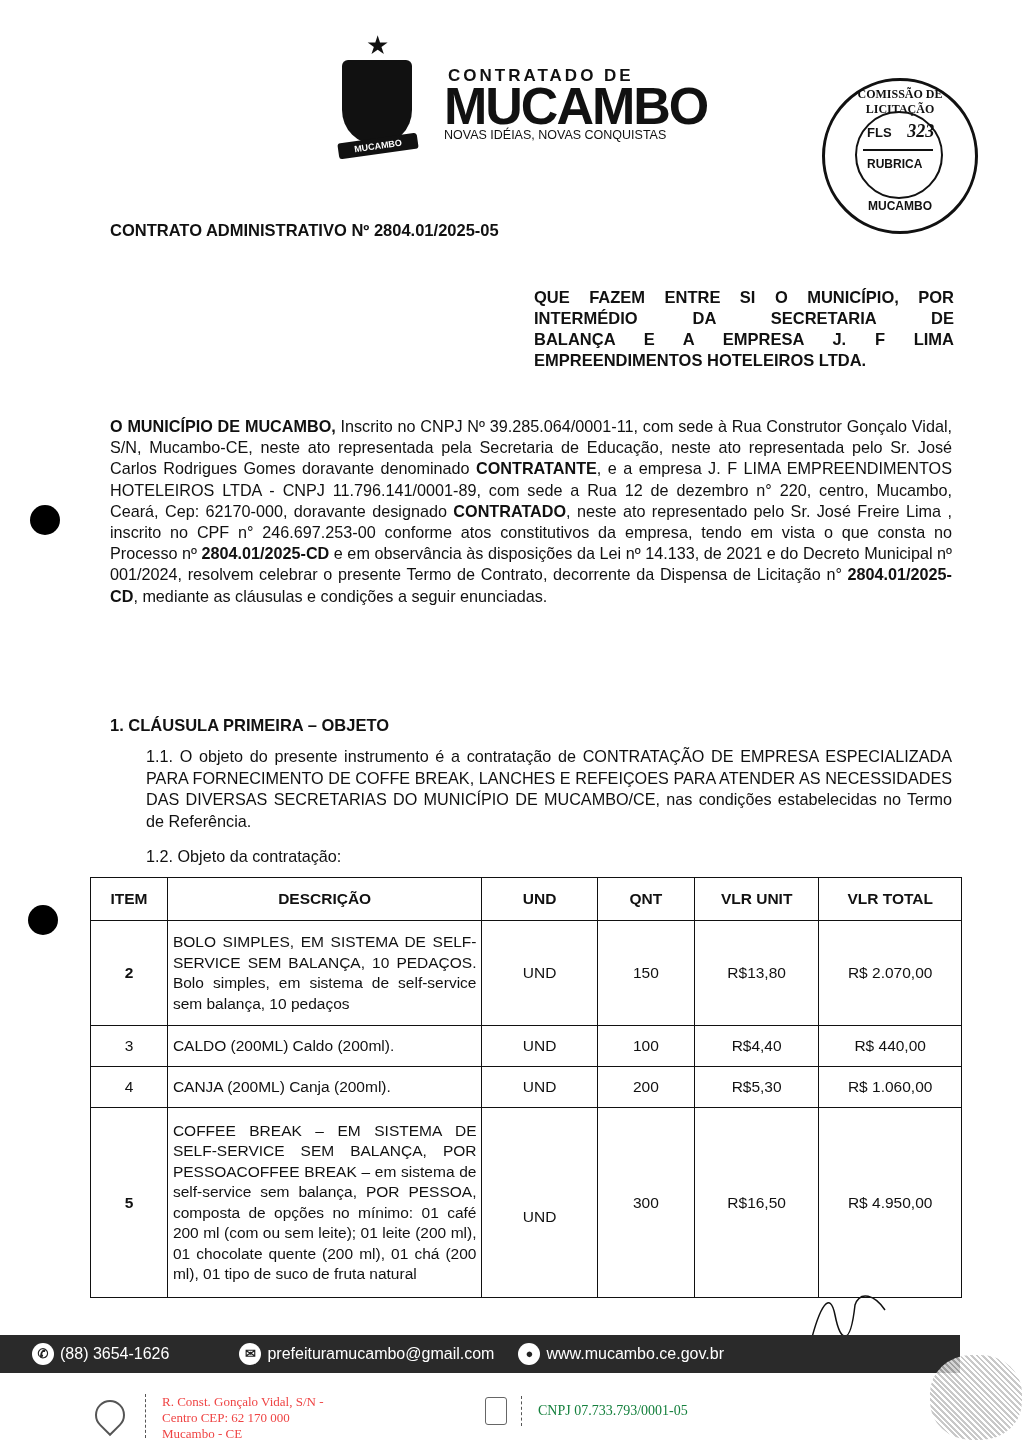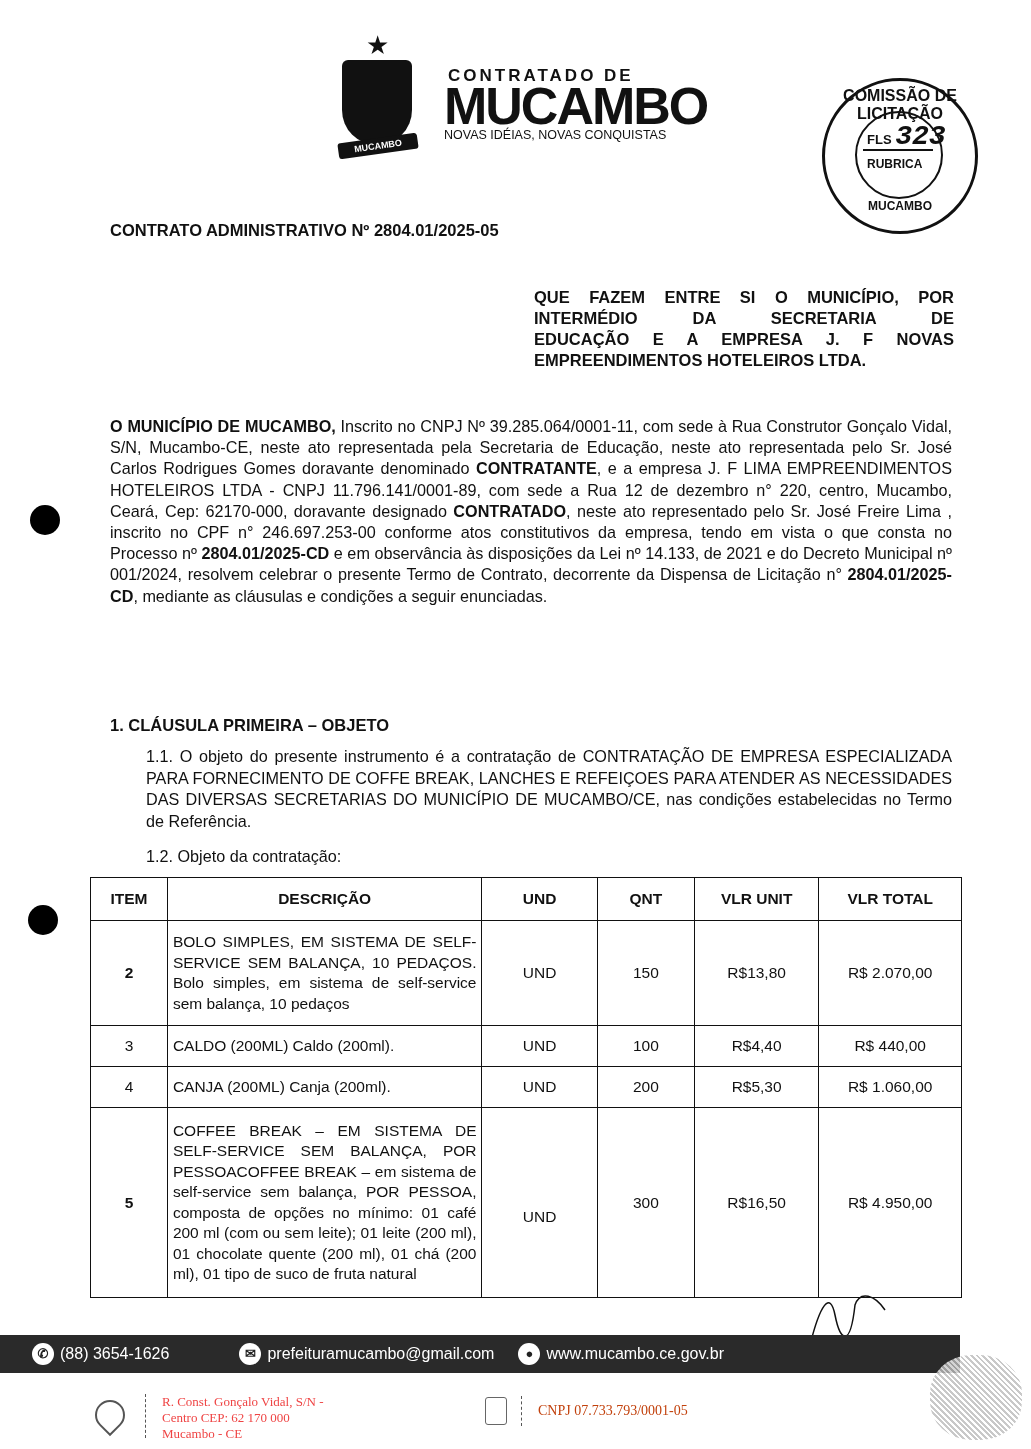--- a/index.html
+++ b/index.html
@@ -16,24 +16,24 @@
                   background: #111; color: #fff; font-size: 9px; font-weight: bold;
                   text-align: center; line-height: 16px; border-radius: 3px; transform: rotate(-8deg); }
   .brand-pref { position: absolute; left: 128px; top: 36px; font-size: 17px; font-weight: bold; letter-spacing: 3px; }
   .brand-name { position: absolute; left: 124px; top: 50px; font-size: 52px; font-weight: 900; letter-spacing: -2px; line-height: 52px; }
   .brand-slogan { position: absolute; left: 124px; top: 98px; font-size: 12.5px; }
   .brand-slogan b { font-weight: normal; margin-top: 31px; }
 
   
   #stamp { left: 822px; top: 78px; width: 150px; height: 150px; border: 3px solid #111; border-radius: 50%; }
   #stamp .inner { position: absolute; left: 30px; top: 30px; width: 84px; height: 84px; border: 2px solid #111; border-radius: 50%; }
-  #stamp .ring-top { position: absolute; left: 0; top: 6px; width: 150px; text-align: center; font-size: 16px; font-weight: bold; }
+  #stamp .ring-top { position: absolute; left: 0; top: 6px; width: 150px; text-align: center; font-size: 12px; font-weight: bold; font-family: Liberation Serif, serif; }
   #stamp .ring-bot { position: absolute; left: 0; top: 118px; width: 150px; text-align: center; font-size: 12px; font-weight: bold; }
   #stamp .fls { position: absolute; left: 42px; top: 40px; font-size: 13px; font-weight: bold; }
-  #stamp .fls-num { font-family: Liberation Mono, monospace; font-style: italic; font-size: 28px; }
+  #stamp .fls-num { font-family: Liberation Serif, serif; font-style: italic; font-size: 18px; margin-left: 12px; }
   #stamp .line { position: absolute; left: 38px; top: 68px; width: 70px; border-top: 2px solid #111; }
   #stamp .rub { position: absolute; left: 42px; top: 76px; font-size: 12px; font-weight: bold; }
 
   #contract-title { left: 110px; top: 221px; font-size: 16.5px; font-weight: bold; }
 
   #parties { left: 534px; top: 287px; width: 420px; font-size: 16.5px; font-weight: bold;
              line-height: 21px; text-align: justify; text-align-last: justify; }
   #parties span { display: block; }
   #parties span:last-child { text-align-last: left; }
 
@@ -61,21 +61,21 @@
   #footer-bar { left: 0; top: 1335px; width: 960px; height: 38px; background: #2a2a2a;
                 display: flex; align-items: center; color: #fff; font-size: 16px; }
   #footer-bar .item { display: flex; align-items: center; margin-left: 32px; }
   #footer-bar .ico { width: 22px; height: 22px; border-radius: 50%; background: #fff; color: #222;
                      font-size: 13px; text-align: center; line-height: 22px; margin-right: 6px; font-weight: bold; }
   #footer-address { left: 95px; top: 1394px; display: flex; font-size: 13px; color: #ef4444; }
   #footer-address .pin { width: 26px; height: 26px; border: 2px solid #555; border-radius: 50% 50% 50% 0;
                          transform: rotate(-45deg); margin: 6px 20px 0 0; }
   #footer-address .sep { border-left: 1px dashed #555; height: 44px; margin-right: 16px; }
   #footer-address .lines { line-height: 16px; font-family: "Liberation Serif", serif; }
-  #footer-cnpj { left: 485px; top: 1396px; display: flex; align-items: center; font-size: 14px; color: #c2410c; font-family: "Liberation Serif", serif; }
+  #footer-cnpj { left: 485px; top: 1396px; display: flex; align-items: center; font-size: 14px; color: #15803d; font-family: "Liberation Serif", serif; }
   #footer-cnpj .doc { width: 20px; height: 26px; border: 1.5px solid #666; border-radius: 3px; margin-right: 14px; }
   #footer-cnpj .sep { border-left: 1px dashed #555; height: 30px; margin-right: 16px; }
   #seal-bottom { left: 930px; top: 1355px; width: 92px; height: 85px; border-radius: 45%;
                  background: repeating-linear-gradient(45deg, #bbb 0 2px, #fff 2px 4px); opacity: .8; }
   #signature { left: 800px; top: 1285px; width: 90px; height: 70px; }
 </style>
 </head>
 <body>
 
 <div id="logo" class="abs">
@@ -94,21 +94,21 @@
   <div class="line"></div>
   <div class="rub">RUBRICA</div>
   <div class="ring-bot">MUCAMBO</div>
 </div>
 
 <div id="contract-title" class="abs">CONTRATO ADMINISTRATIVO Nº 2804.01/2025-05</div>
 
 <div id="parties" class="abs">
   <span>QUE FAZEM ENTRE SI O MUNICÍPIO, POR</span>
   <span>INTERMÉDIO DA SECRETARIA DE</span>
-  <span>EDUCAÇÃO E A EMPRESA J. F NOVAS</span>
+  <span>BALANÇA E A EMPRESA J. F LIMA</span>
   <span>EMPREENDIMENTOS HOTELEIROS LTDA.</span>
 </div>
 
 <div id="preamble" class="abs"><b>O MUNICÍPIO DE MUCAMBO,</b><span> Inscrito no CNPJ Nº 39.285.064/0001-11, com sede à Rua Construtor Gonçalo Vidal, S/N, Mucambo-CE, neste ato representada pela Secretaria de Educação, neste ato representada pelo Sr. José Carlos Rodrigues Gomes doravante denominado </span><b>CONTRATANTE</b><span>, e a empresa J. F LIMA EMPREENDIMENTOS HOTELEIROS LTDA - CNPJ 11.796.141/0001-89, com sede a Rua 12 de dezembro n° 220, centro, Mucambo, Ceará, Cep: 62170-000, doravante designado </span><b>CONTRATADO</b><span>, neste ato representado pelo Sr. José Freire Lima , inscrito no CPF n° 246.697.253-00 conforme atos constitutivos da empresa, tendo em vista o que consta no Processo nº </span><b>2804.01/2025-CD</b><span> e em observância às disposições da Lei nº 14.133, de 2021 e do Decreto Municipal nº 001/2024, resolvem celebrar o presente Termo de Contrato, decorrente da Dispensa de Licitação n° </span><b>2804.01/2025-CD</b><span>, mediante as cláusulas e condições a seguir enunciadas.</span></div>
 
 <div id="clause-title" class="abs">1.  CLÁUSULA PRIMEIRA – OBJETO</div>
 <div id="clause-11" class="abs">1.1. O objeto do presente instrumento é a contratação de CONTRATAÇÃO DE EMPRESA ESPECIALIZADA PARA FORNECIMENTO DE COFFE BREAK, LANCHES E REFEIÇOES PARA ATENDER AS NECESSIDADES DAS DIVERSAS SECRETARIAS DO MUNICÍPIO DE MUCAMBO/CE, nas condições estabelecidas no Termo de Referência.</div>
 <div id="clause-12" class="abs">1.2. Objeto da contratação:</div>
 
 <table id="items-table" class="abs">

